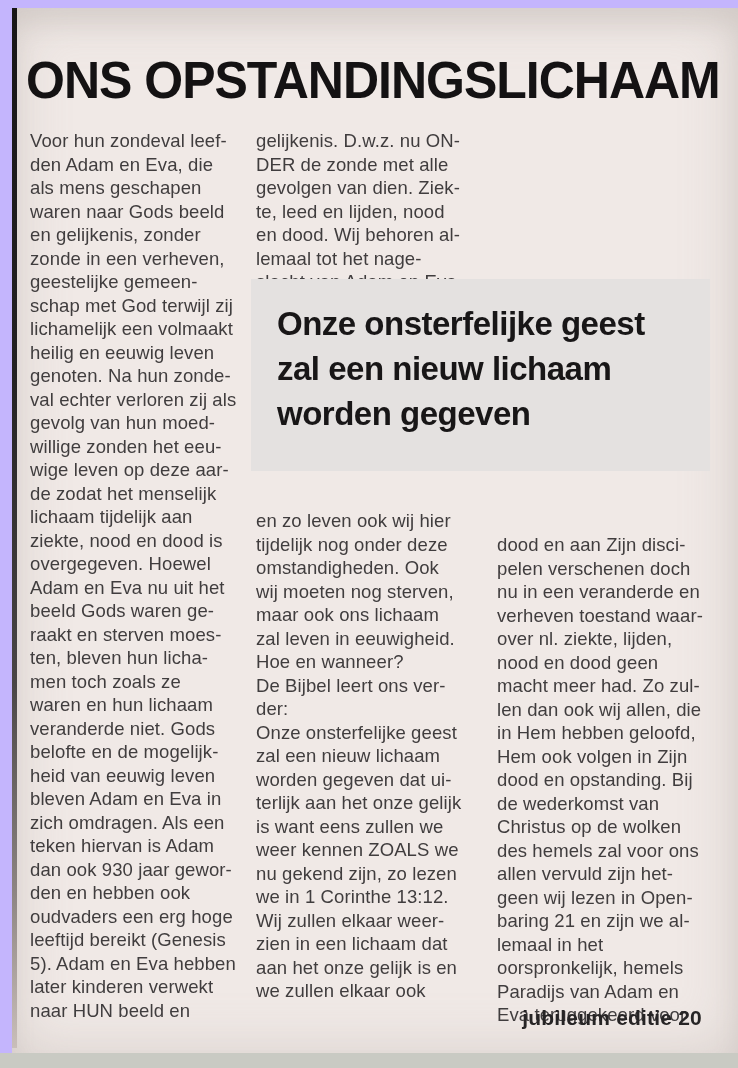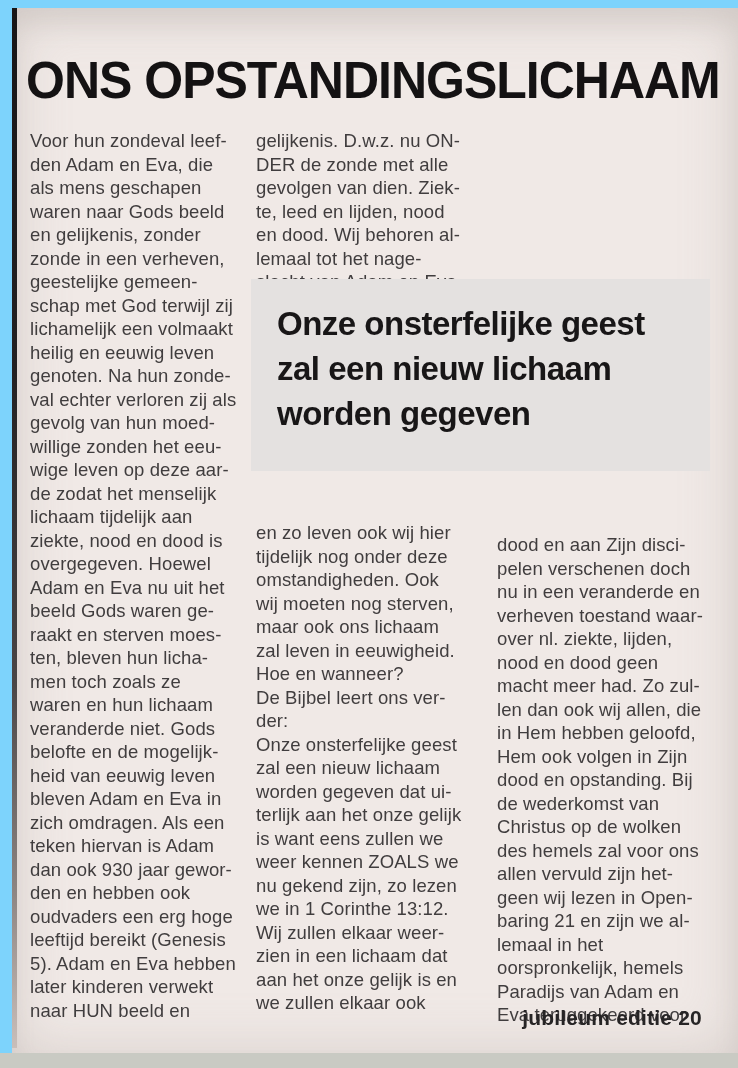--- a/index.html
+++ b/index.html
@@ -5,21 +5,21 @@
   html, body {
     margin: 0;
     padding: 0;
     background: #fdfdfc;
     font-family: "Liberation Sans", sans-serif;
   }
   #stage {
     position: relative;
     width: 738px;
     height: 1068px;
-    background: #7dd3fc;
+    background: #c4b5fd;
     overflow: hidden;
   }
   
   .paper {
     position: absolute;
     left: 12px;
     top: 8px;
     width: 726px;
     height: 1046px;
     background: #f0e9e6;
@@ -65,21 +65,21 @@
     font-size: 18.5px;
     line-height: 23.5px;
     color: #403d3e;
     white-space: pre-line;
     letter-spacing: 0.1px;
     margin-top: 41px;
   }
   .col1      { left: 30px;  top: 88px;  }
   .col2-top  { left: 256px; top: 88px;  }
   .col3-top  { left: 476px; top: 88px;  }
-  .col2-bot  { left: 256px; top: 480px; }
+  .col2-bot  { left: 256px; top: 468px; }
   .col3-bot  { left: 497px; top: 492px; }
   .quote-box {
     position: absolute;
     left: 251px;
     top: 279px;
     width: 459px;
     height: 192px;
     background: #e4e1e0;
   }
   .quote-text {

